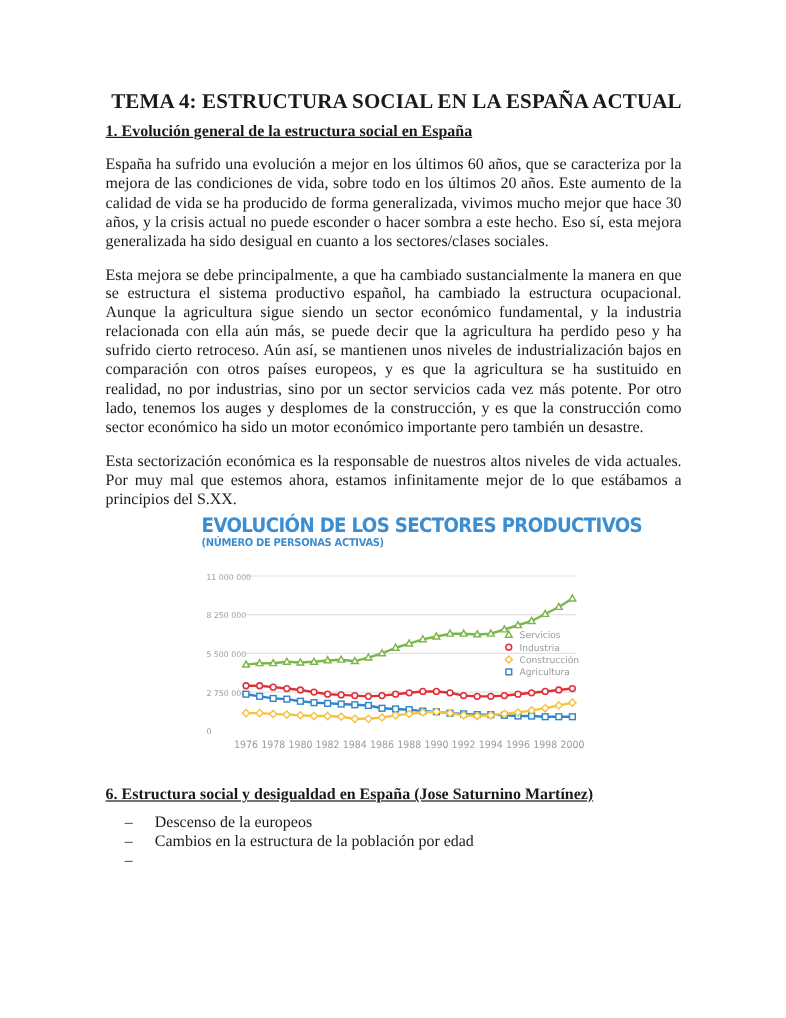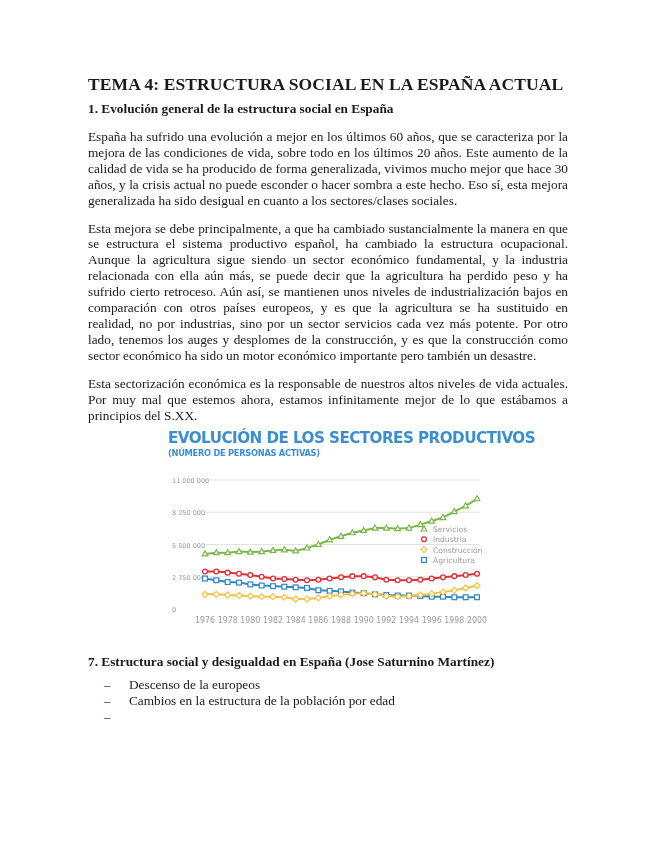--- a/index.html
+++ b/index.html
@@ -1,19 +1,19 @@
 <!DOCTYPE html>
 <html><head>
 <meta charset="utf-8">
 <style>
   html, body { margin: 0; padding: 0; background: #ffffff; }
   body { width: 655px; height: 848px; position: relative; overflow: hidden; font-family: "Liberation Serif", "DejaVu Serif", serif; color: #1a1a1a; }
   .page { position: absolute; left: 88px; top: 74px; width: 480px; }
-  .title { font-weight: bold; font-size: 17.5px; text-align: left; margin: 0 0 6px 0; letter-spacing: 0.1px; }
-  .h2 { font-weight: bold; font-size: 13.3px; margin: 0 0 7px 0; }
+  .title { font-weight: bold; font-size: 17.5px; text-align: right; margin: 0 0 6px 0; letter-spacing: 0.1px; }
+  .h2 { font-weight: bold; font-size: 13.3px; margin: 0 0 7px 0; text-decoration: underline; }
   p { font-size: 13.3px; line-height: 15.9px; text-align: justify; margin: 12px 0 7px 0; }
   .chart-wrap { position: relative; width: 360px; height: 210px; margin: -4px 0 0 74px; }
   .chart-title { position: absolute; left: 6px; top: 2px; font-family: "DejaVu Sans", sans-serif; font-weight: bold; color: #3c8ed0; font-size: 16.5px; letter-spacing: -0.6px; transform: scaleX(0.92); transform-origin: left; white-space: nowrap; }
   .chart-sub { position: absolute; left: 6px; top: 22px; font-family: "DejaVu Sans", sans-serif; font-weight: bold; color: #3c8ed0; font-size: 9px; letter-spacing: -0.3px; transform: scaleX(0.92); transform-origin: left; white-space: nowrap; }
   .chart-svg { position: absolute; left: 0; top: 0; }
   ul.dash { list-style: none; padding: 0; margin: 0; }
   ul.dash li { position: relative; font-size: 13.3px; line-height: 15.9px; padding-left: 41px; text-align: justify; }
   ul.dash li .dash-mark { position: absolute; left: 16px; top: 0; }
   .h2b { margin-top: 18px; }
 </style>
@@ -171,19 +171,19 @@
           <polygon points="262,120.6 265,123.6 262,126.6 259,123.6" fill="#fff" stroke="#f5c342" stroke-width="1.2"></polygon>
           <text x="271" y="126.6" font-size="7.6" fill="#9a9a9a" font-family="DejaVu Sans, sans-serif">Construcción</text>
           <rect x="259.6" y="131.5" width="4.8" height="4.8" fill="#fff" stroke="#2f86c8" stroke-width="1.2"></rect>
           <text x="271" y="136.9" font-size="7.6" fill="#9a9a9a" font-family="DejaVu Sans, sans-serif">Agricultura</text>
         </g>
       </svg>
     <div class="chart-title">EVOLUCIÓN DE LOS SECTORES PRODUCTIVOS</div>
     <div class="chart-sub">(NÚMERO DE PERSONAS ACTIVAS)</div>
   </div>
 
-  <div class="h2 h2b">7. Estructura social y desigualdad en España (Jose Saturnino Martínez)</div>
+  <div class="h2 h2b">6. Estructura social y desigualdad en España (Jose Saturnino Martínez)</div>
   <ul class="dash">
     <li><span class="dash-mark">–</span><span>Descenso de la europeos</span></li>
     <li><span class="dash-mark">–</span><span>Cambios en la estructura de la población por edad</span></li>
     <li><span class="dash-mark">–</span></li>
   </ul>
 </div>
 
 </body></html>

